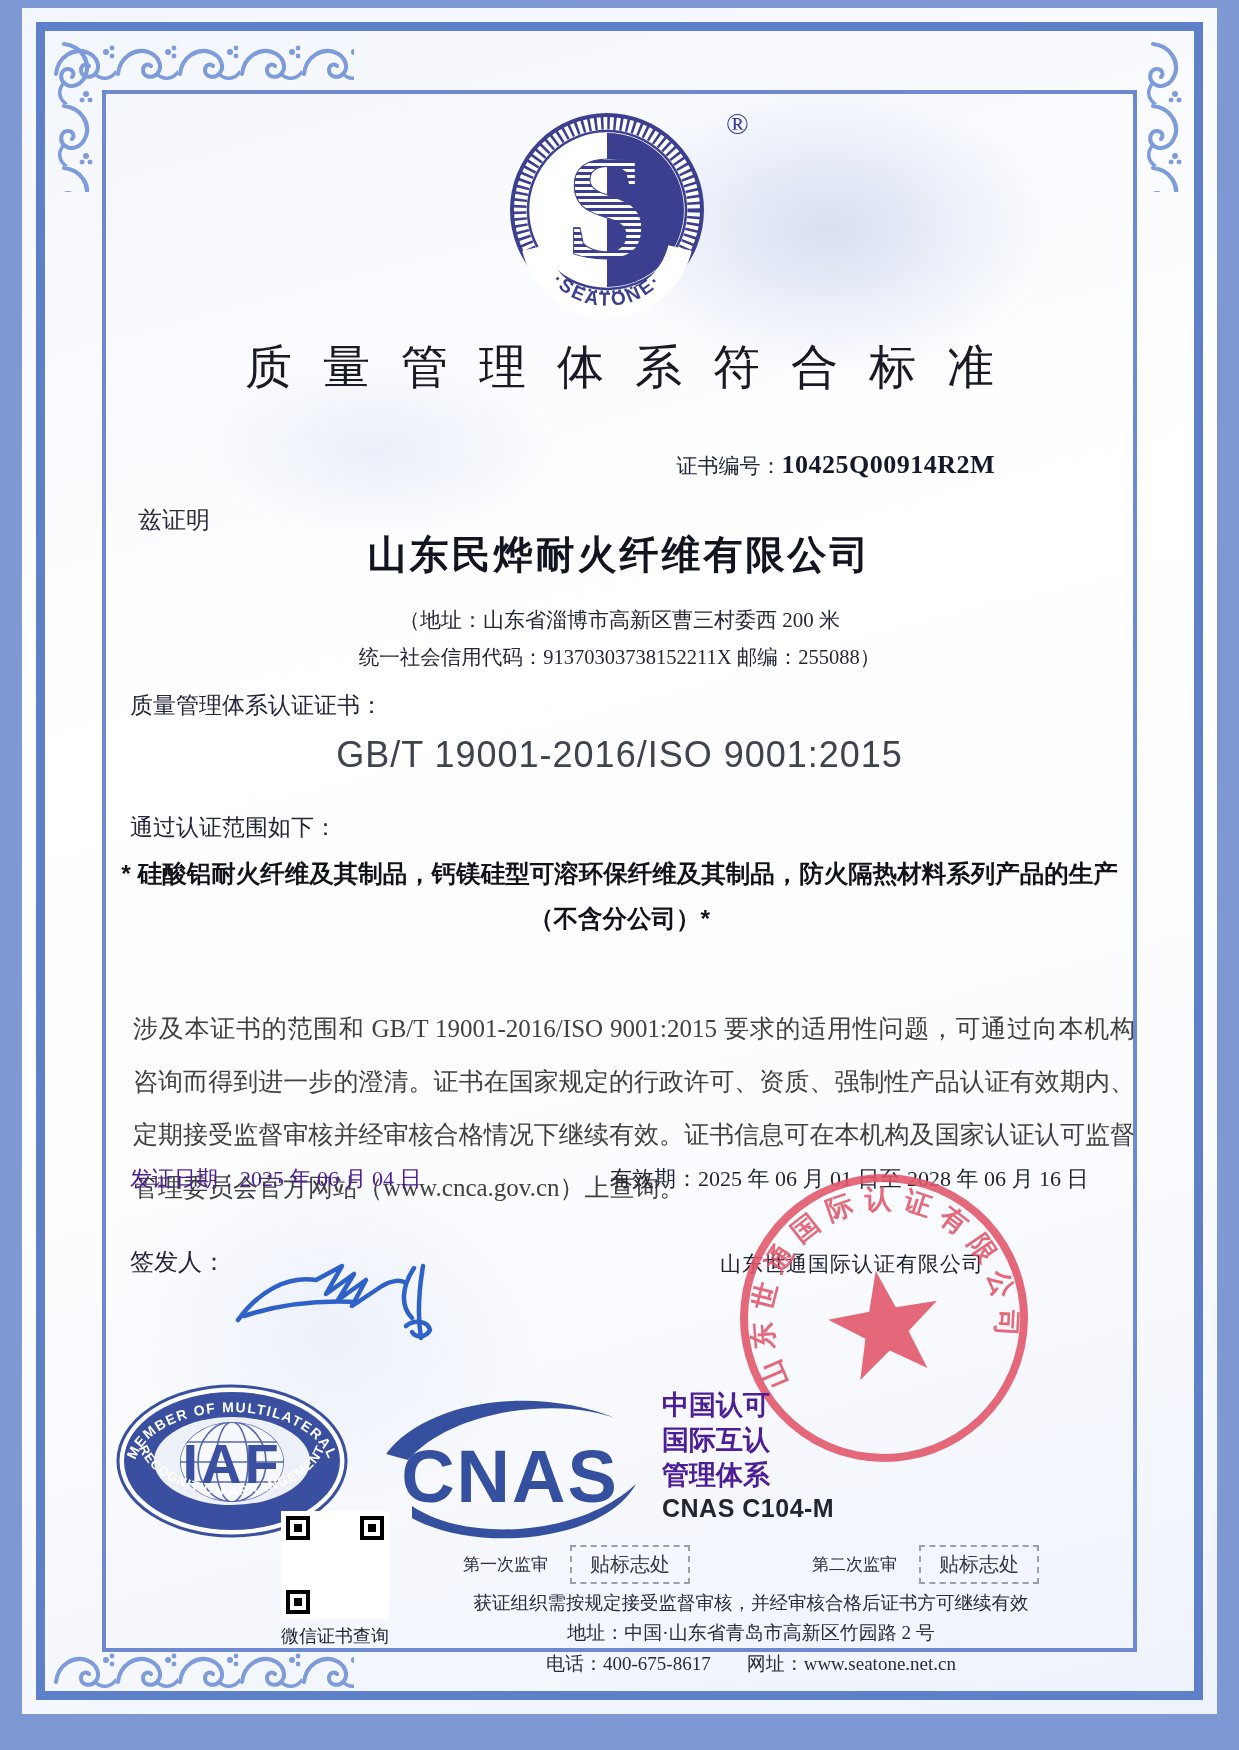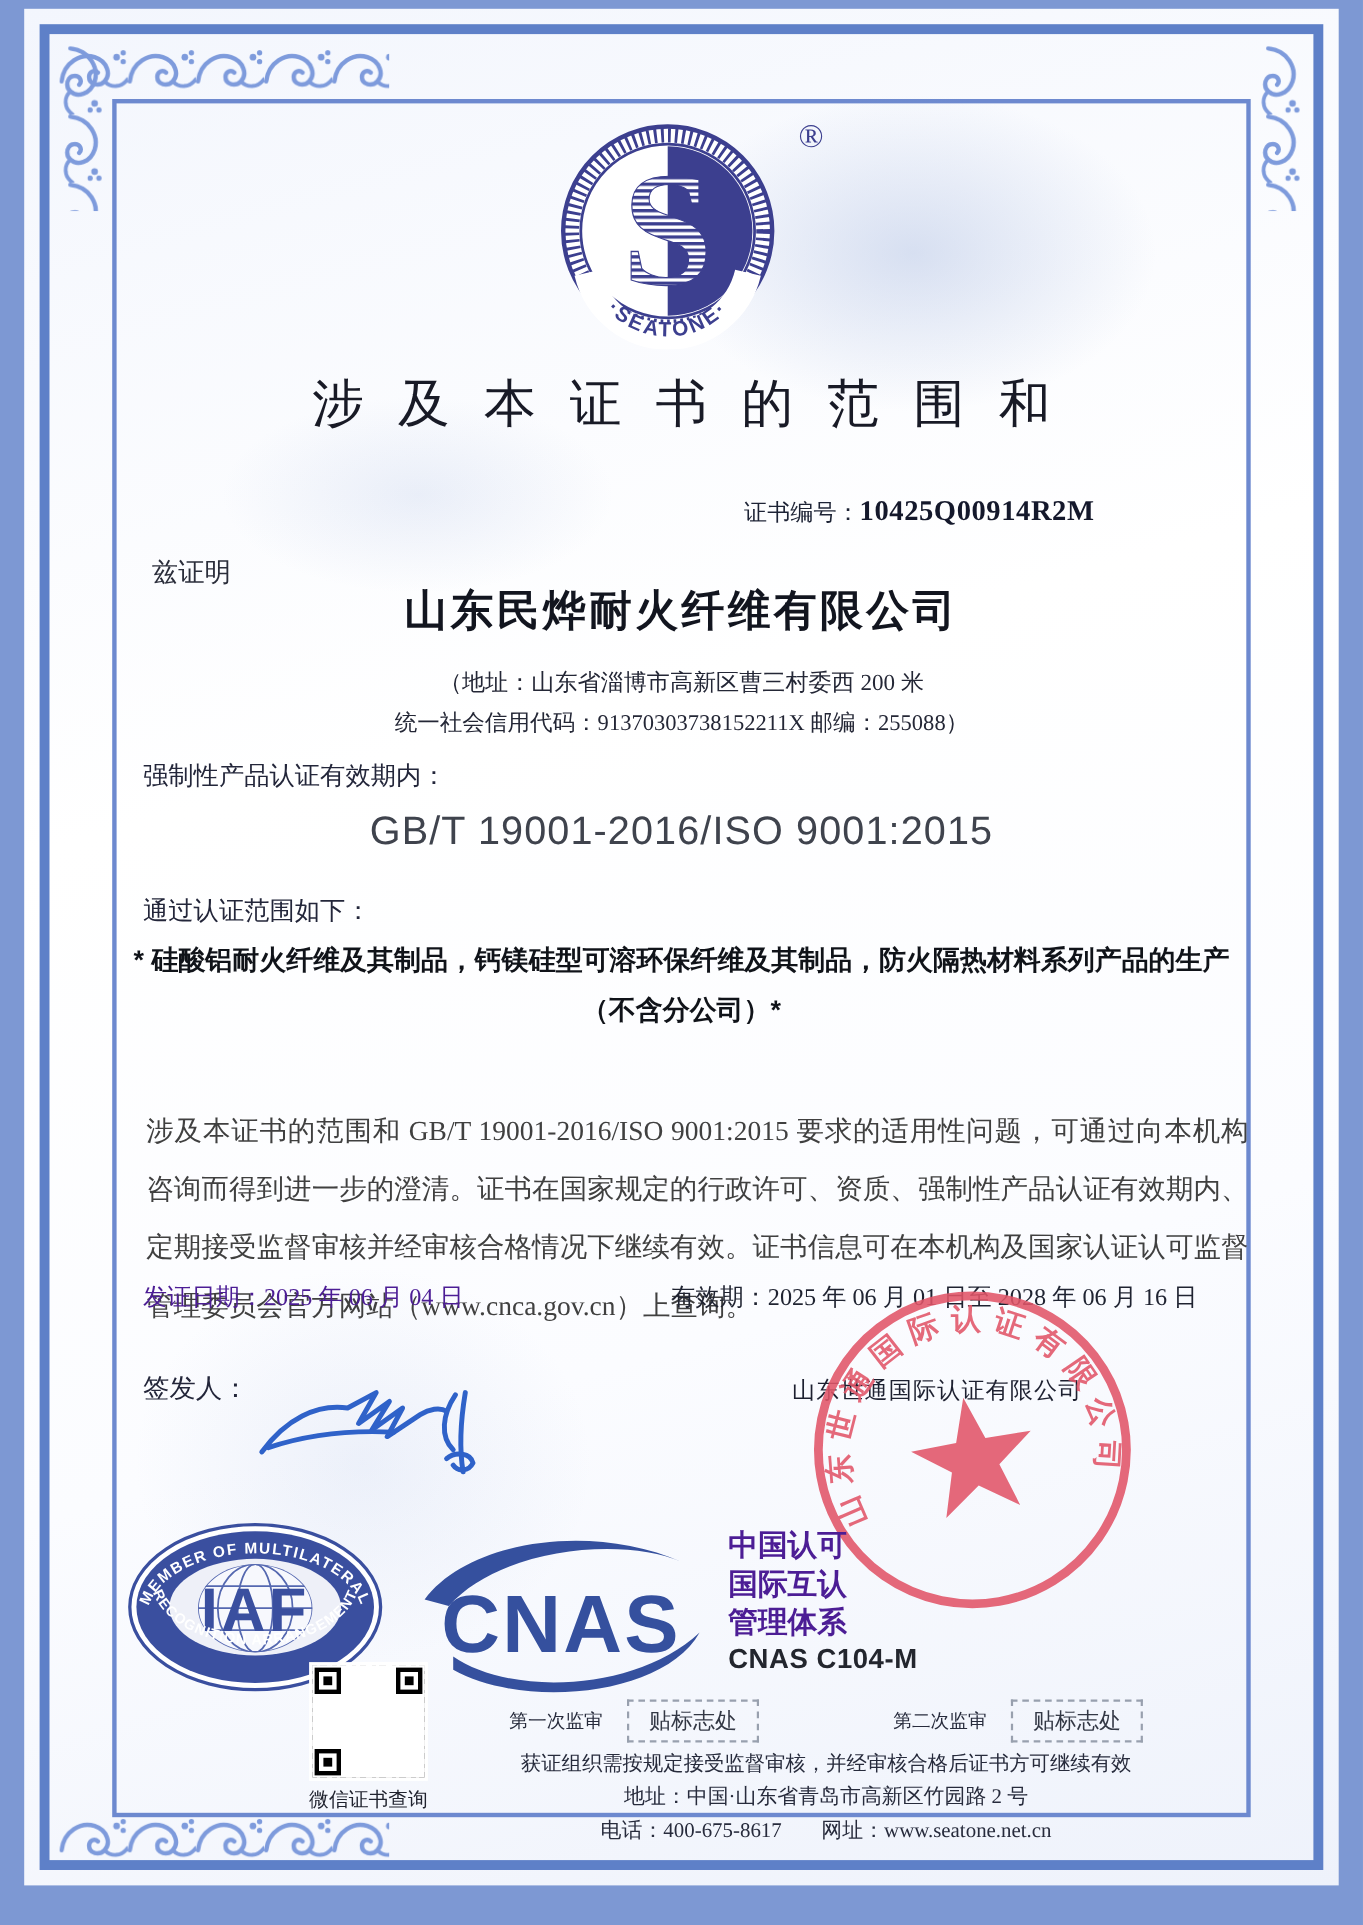--- a/index.html
+++ b/index.html
@@ -156,32 +156,32 @@
         <rect x="127" y="31" width="79" height="158" fill="#3c3f8f" clip-path="url(#seat-in)"></rect>
         <text x="127" y="158" font-size="148" font-weight="700" text-anchor="middle" font-family="Liberation Serif, DejaVu Serif, serif" fill="url(#seat-str)" stroke="#3c3f8f" stroke-width="1">S</text>
         <path id="seat-arc" d="M 54 148 A 75 75 0 0 0 200 148" fill="none" stroke="#ffffff" stroke-width="24"></path>
         <text font-size="19" font-weight="700" letter-spacing="2.5" fill="#3c3f8f" font-family="Liberation Sans, DejaVu Sans, sans-serif">
           <textPath href="#seat-arc" startOffset="50%" text-anchor="middle">·SEATONE·</textPath>
         </text>
         <text x="246" y="34" font-size="30" fill="#3c3f8f">®</text>
       </svg>
     </div>
 
-    <div class="abs title">涉及本证书的范围和</div>
+    <div class="abs title">质量管理体系符合标准</div>
 
     <div class="abs certno">
       <span>证书编号：</span><b>10425Q00914R2M</b>
     </div>
 
     <div class="abs certify">兹证明</div>
     <div class="abs company">山东民烨耐火纤维有限公司</div>
     <div class="abs addr1">（地址：山东省淄博市高新区曹三村委西 200 米</div>
     <div class="abs addr2">统一社会信用代码：91370303738152211X 邮编：255088）</div>
 
-    <div class="abs label std-label">强制性产品认证有效期内：</div>
+    <div class="abs label std-label">质量管理体系认证证书：</div>
     <div class="abs standard">GB/T 19001-2016/ISO 9001:2015</div>
     <div class="abs label scope-label">通过认证范围如下：</div>
     <div class="abs scope">* 硅酸铝耐火纤维及其制品，钙镁硅型可溶环保纤维及其制品，防火隔热材料系列产品的生产（不含分公司）*</div>
 
     <div class="abs legal">涉及本证书的范围和 GB/T 19001-2016/ISO 9001:2015 要求的适用性问题，可通过向本机构咨询而得到进一步的澄清。证书在国家规定的行政许可、资质、强制性产品认证有效期内、定期接受监督审核并经审核合格情况下继续有效。证书信息可在本机构及国家认证认可监督管理委员会官方网站（www.cnca.gov.cn）上查询。</div>
 
     <div class="abs date-issue">
       <span>发证日期：</span><span>2025 年 06 月 04 日</span>
     </div>
     <div class="abs date-valid">

